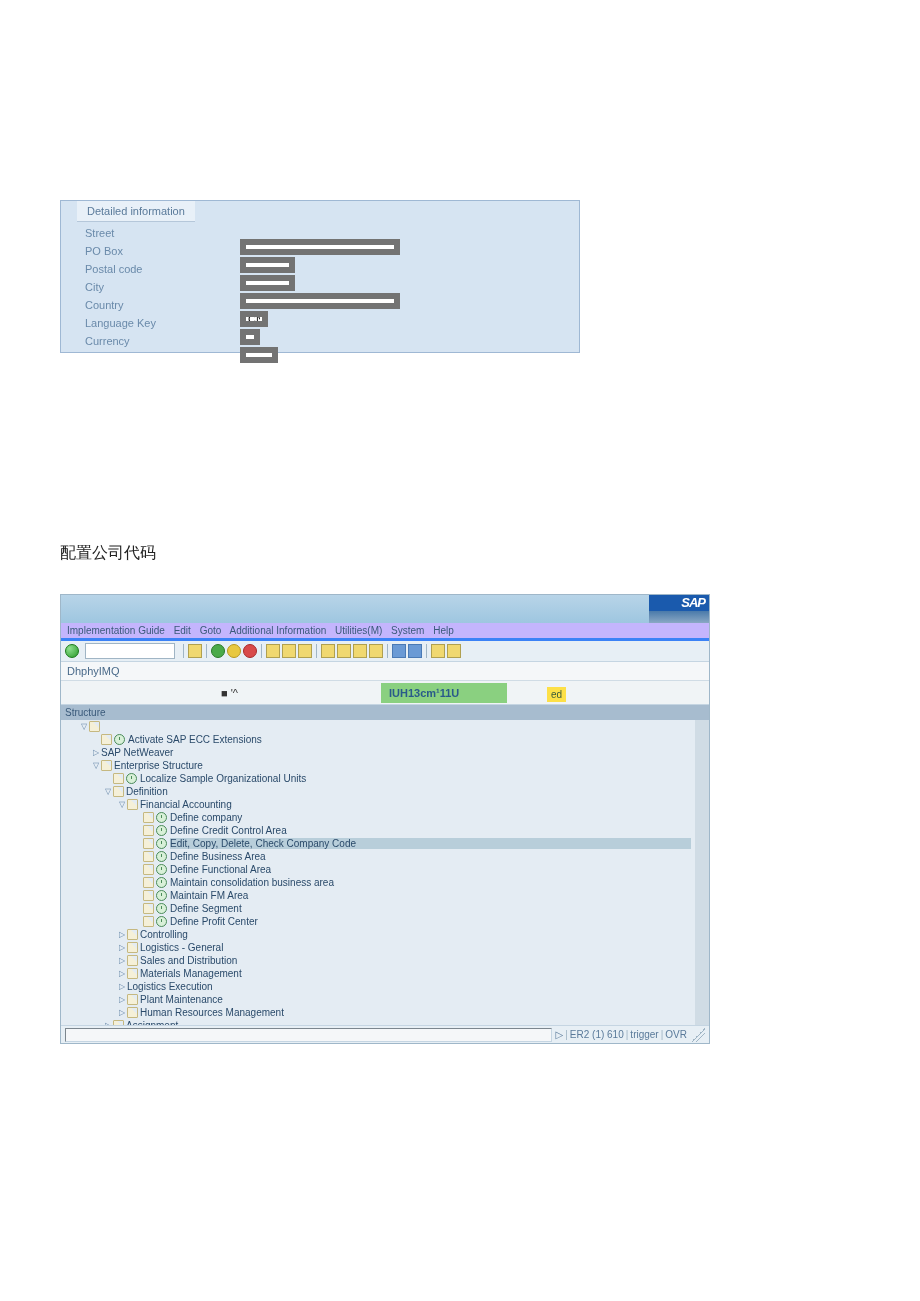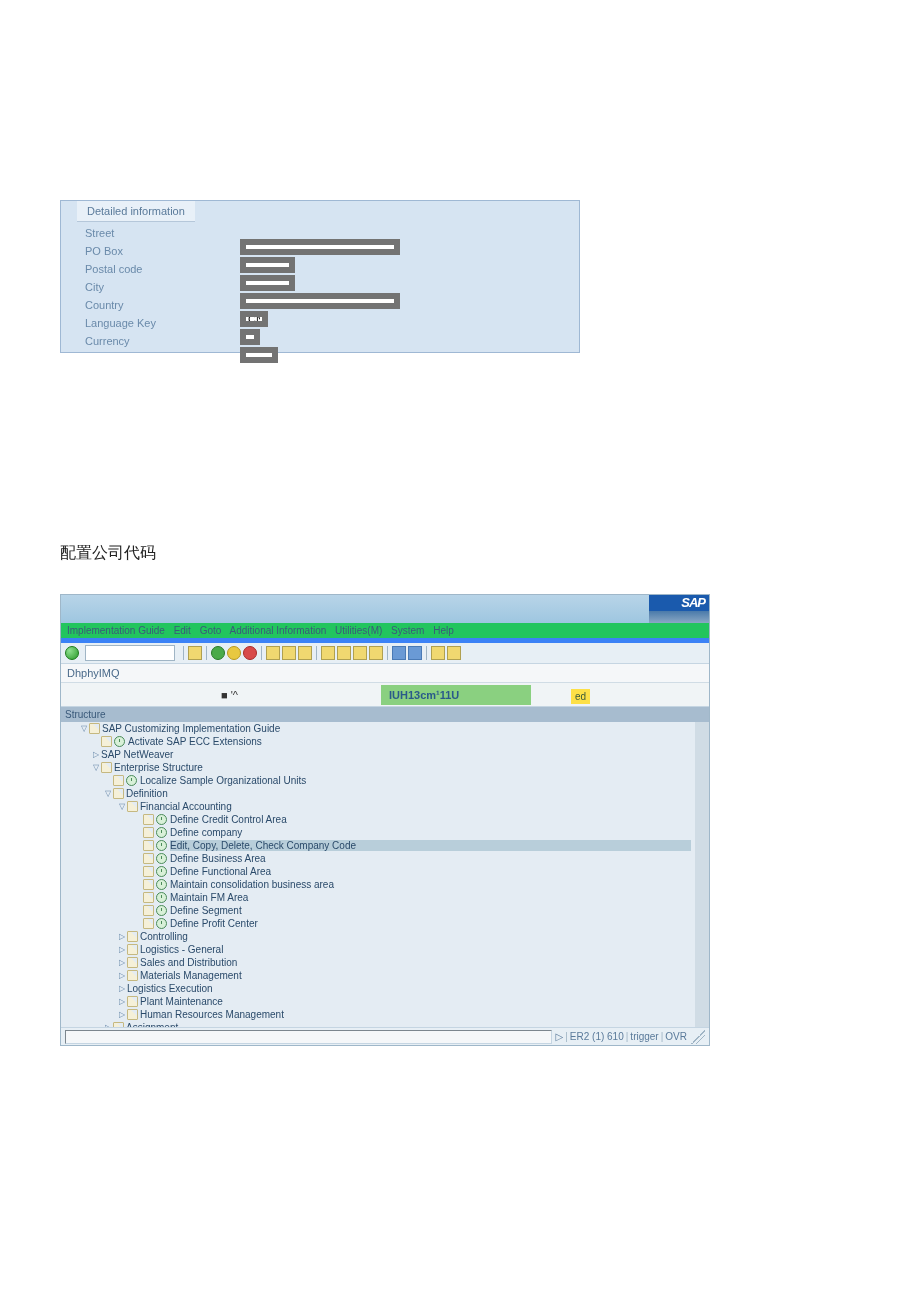--- a/index.html
+++ b/index.html
@@ -26,36 +26,36 @@
 
 
 .sap-window { margin: 0 0 40px 60px; width: 650px; border: 1px solid #9fb7c9; background: #f0f4f6; position: relative; }
 .sap-titlebar { background: linear-gradient(#b8d4e8, #9ec6e0); display: flex; align-items: center; height: 28px; padding: 0 4px; }
 .sap-title-left { flex: 1; }
 .sap-title-right { display: flex; gap: 2px; }
 .sap-smallbtn { width: 12px; height: 12px; background: #d7e6f0; border: 1px solid #7a9ab5; display: inline-block; }
 .sap-logo { position: absolute; right: 0; top: 0; height: 28px; width: 60px; }
 .sap-logo-top { background: #1a5aad; color: #fff; font-weight: bold; font-size: 13px; text-align: right; padding: 0 4px 0 0; height: 16px; line-height: 16px; font-style: italic; letter-spacing: -1px; }
 .sap-logo-bot { background: linear-gradient(#4a7aaa, #8aa8c4); height: 12px; }
-.sap-menu { background: #22c55e; font-size: 10px; color: #3a5a7a; padding: 2px 6px; border-bottom: 5px solid #3b82f6; }
+.sap-menu { background: #c4b5fd; font-size: 10px; color: #3a5a7a; padding: 2px 6px; border-bottom: 3px solid #3b82f6; }
 .sap-menu span { margin-right: 6px; cursor: pointer; }
 .sap-toolbar { background: #e7eff5; padding: 2px 4px; border-bottom: 1px solid #c5d5e2; display: flex; align-items: center; gap: 2px; }
 .tool-ok { width: 14px; height: 14px; border-radius: 50%; background: radial-gradient(circle at 30% 30%, #8fe08f, #2a9a2a); border: 1px solid #1a7a1a; }
 .tool-combo { width: 90px; height: 16px; background: #fff; border: 1px solid #a0b5c5; margin: 0 4px; }
 .tool-divider { width: 1px; height: 14px; background: #a0b5c5; margin: 0 2px; }
 .tb-back { width: 14px; height: 14px; border-radius: 50%; display: inline-block; border: 1px solid #999; }
 .tb-green { background: #4aaa4a; border-color: #2a7a2a; }
 .tb-yellow { background: #e8c840; border-color: #b89820; }
 .tb-red { background: #d84a4a; border-color: #a82a2a; }
 .tb-sq { width: 14px; height: 14px; background: #f0d870; border: 1px solid #b0a050; display: inline-block; }
 .tb-blue { width: 14px; height: 14px; background: #6a9ad5; border: 1px solid #4a7ab5; display: inline-block; }
 .sap-subheader { background: #f5f7f9; padding: 3px 6px; font-size: 11px; color: #4a6a8a; border-bottom: 1px solid #d0dce5; }
 .sap-greenrow { display: flex; align-items: center; height: 24px; border-bottom: 1px solid #c5d5e2; }
 .sap-greenrow .gleft { width: 320px; font-size: 11px; padding-left: 160px; color: #333; }
-.sap-greenrow .gmid { width: 150px; background: #8ad080; color: #2a5a8a; font-size: 11px; font-weight: bold; padding: 4px 8px; }
+.sap-greenrow .gmid { width: 126px; background: #8ad080; color: #2a5a8a; font-size: 11px; font-weight: bold; padding: 4px 8px; }
 .sap-greenrow .gright { padding-left: 40px; }
 .sap-greenrow .gstatus { display: inline-block; background: #fde047; padding: 2px 4px; font-size: 10px; color: #3a5a3a; }
 
 .sap-structure-head { background: #a7bccf; font-size: 10px; color: #3a5a7a; padding: 2px 4px; }
 .sap-tree { background: #e4ecf3; font-size: 10px; color: #2a4a6a; max-height: 305px; overflow: hidden; position: relative; border-right: 14px solid #d0dce5; }
 .tree-scroll-up { position: absolute; right: -14px; top: 0; width: 14px; height: 12px; background: #d0dce5; border: 1px solid #a0b5c5; font-size: 7px; text-align: center; line-height: 10px; color: #5a7a9a; }
 .tree-scroll-dn1 { position: absolute; right: -14px; bottom: 12px; width: 14px; height: 12px; background: #d0dce5; border: 1px solid #a0b5c5; font-size: 7px; text-align: center; line-height: 10px; color: #5a7a9a; }
 .tree-scroll-dn2 { position: absolute; right: -14px; bottom: 0; width: 14px; height: 12px; background: #d0dce5; border: 1px solid #a0b5c5; font-size: 7px; text-align: center; line-height: 10px; color: #5a7a9a; }
 .tree-row { display: flex; align-items: center; height: 13px; padding-right: 4px; }
 .indent { display: inline-block; }
@@ -167,21 +167,20 @@
   </div>
   <div class="sap-structure-head">Structure</div>
   <div class="sap-tree" id="tree-container">
     <div class="tree-scroll-up">▲</div>
     <div class="tree-scroll-dn1">▲</div>
     <div class="tree-scroll-dn2">▼</div>
   <div class="tree-row">
         <span class="indent i1"></span>
         <span class="exp">▽</span>
         <span class="doc-icon"></span>
-        <span class="tree-label">SAP Customizing Implementation Guide</span>
       </div>
       <div class="tree-row">
         <span class="indent i2"></span>
         <span class="exp"></span>
         <span class="doc-icon"></span>
         <span class="clock-icon"></span>
         <span class="tree-label">Activate SAP ECC Extensions</span>
       </div>
       <div class="tree-row">
         <span class="indent i2"></span>
@@ -211,28 +210,28 @@
         <span class="indent i4"></span>
         <span class="exp">▽</span>
         <span class="doc-icon"></span>
         <span class="tree-label">Financial Accounting</span>
       </div>
       <div class="tree-row">
         <span class="indent i5"></span>
         <span class="exp"></span>
         <span class="doc-icon"></span>
         <span class="clock-icon"></span>
+        <span class="tree-label">Define company</span>
+      </div>
+      <div class="tree-row">
+        <span class="indent i5"></span>
+        <span class="exp"></span>
+        <span class="doc-icon"></span>
+        <span class="clock-icon"></span>
         <span class="tree-label">Define Credit Control Area</span>
-      </div>
-      <div class="tree-row">
-        <span class="indent i5"></span>
-        <span class="exp"></span>
-        <span class="doc-icon"></span>
-        <span class="clock-icon"></span>
-        <span class="tree-label">Define company</span>
       </div>
       <div class="tree-row">
         <span class="indent i5"></span>
         <span class="exp"></span>
         <span class="doc-icon"></span>
         <span class="clock-icon"></span>
         <span class="tree-label sel">Edit, Copy, Delete, Check Company Code</span>
       </div>
       <div class="tree-row">
         <span class="indent i5"></span>

